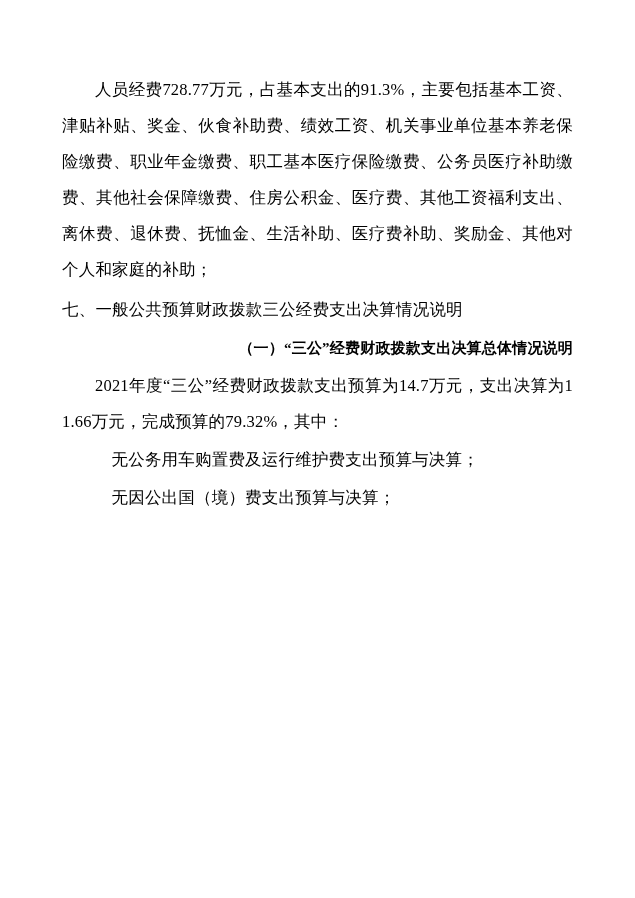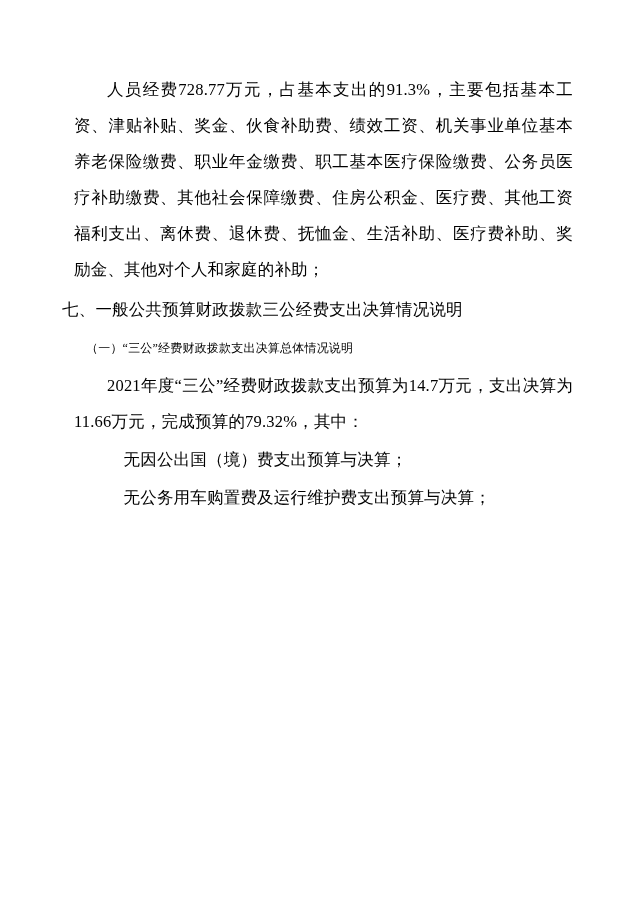--- a/index.html
+++ b/index.html
@@ -18,56 +18,56 @@
     position: relative;
     width: 635px;
     height: 898px;
     box-sizing: border-box;
     padding: 72px 62px 40px 62px;
   }
   .doc-body {
     width: 100%;
   }
   p.para {
-    margin: 0 0 2px 12px;
+    margin: 0 0 2px 0;
     font-size: 16.5px;
     line-height: 36px;
     text-align: justify;
     text-justify: inter-ideograph;
     text-indent: 2em;
     letter-spacing: 0.2px;
     word-break: break-all;
   }
   p.heading {
     margin: 4px 0 2px 0;
     font-size: 16.5px;
     line-height: 36px;
     font-weight: normal;
     text-align: left;
     text-indent: 0;
     letter-spacing: 0.2px;
   }
   p.subheading {
     margin: 0 0 2px 0;
-    font-size: 12px;
+    font-size: 15px;
     line-height: 36px;
-    font-weight: normal;
-    text-align: left;
+    font-weight: bold;
+    text-align: right;
     text-indent: 2em;
     letter-spacing: 0.2px;
   }
   p.para-indent2 {
     text-indent: 3em;
   }
 </style>
 </head>
 <body>
 
 <div class="page">
   <div class="doc-body">
     <p class="para">人员经费728.77万元，占基本支出的91.3%，主要包括基本工资、津贴补贴、奖金、伙食补助费、绩效工资、机关事业单位基本养老保险缴费、职业年金缴费、职工基本医疗保险缴费、公务员医疗补助缴费、其他社会保障缴费、住房公积金、医疗费、其他工资福利支出、离休费、退休费、抚恤金、生活补助、医疗费补助、奖励金、其他对个人和家庭的补助；</p>
     <p class="heading">七、一般公共预算财政拨款三公经费支出决算情况说明</p>
     <p class="subheading">（一）“三公”经费财政拨款支出决算总体情况说明</p>
     <p class="para">2021年度“三公”经费财政拨款支出预算为14.7万元，支出决算为11.66万元，完成预算的79.32%，其中：</p>
+    <p class="para para-indent2">无公务用车购置费及运行维护费支出预算与决算；</p>
     <p class="para para-indent2">无因公出国（境）费支出预算与决算；</p>
-    <p class="para para-indent2">无公务用车购置费及运行维护费支出预算与决算；</p>
   </div>
 </div>
 
 </body></html>

